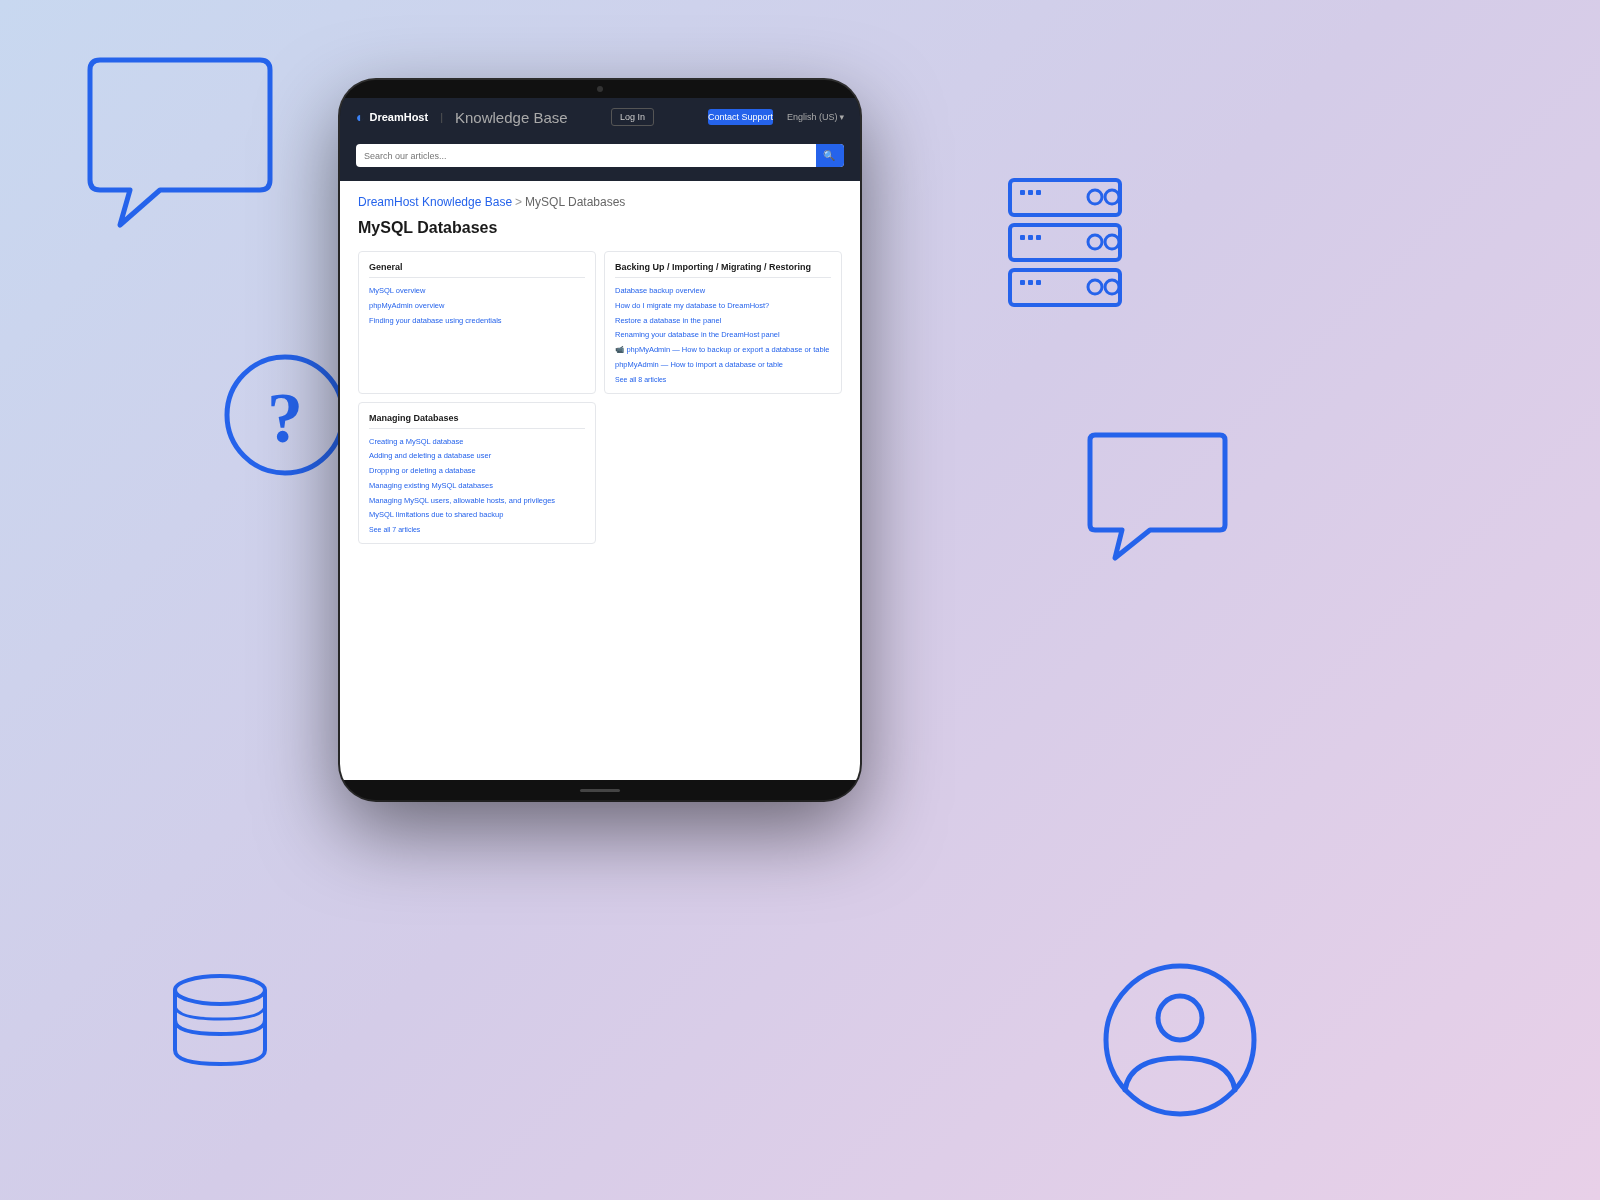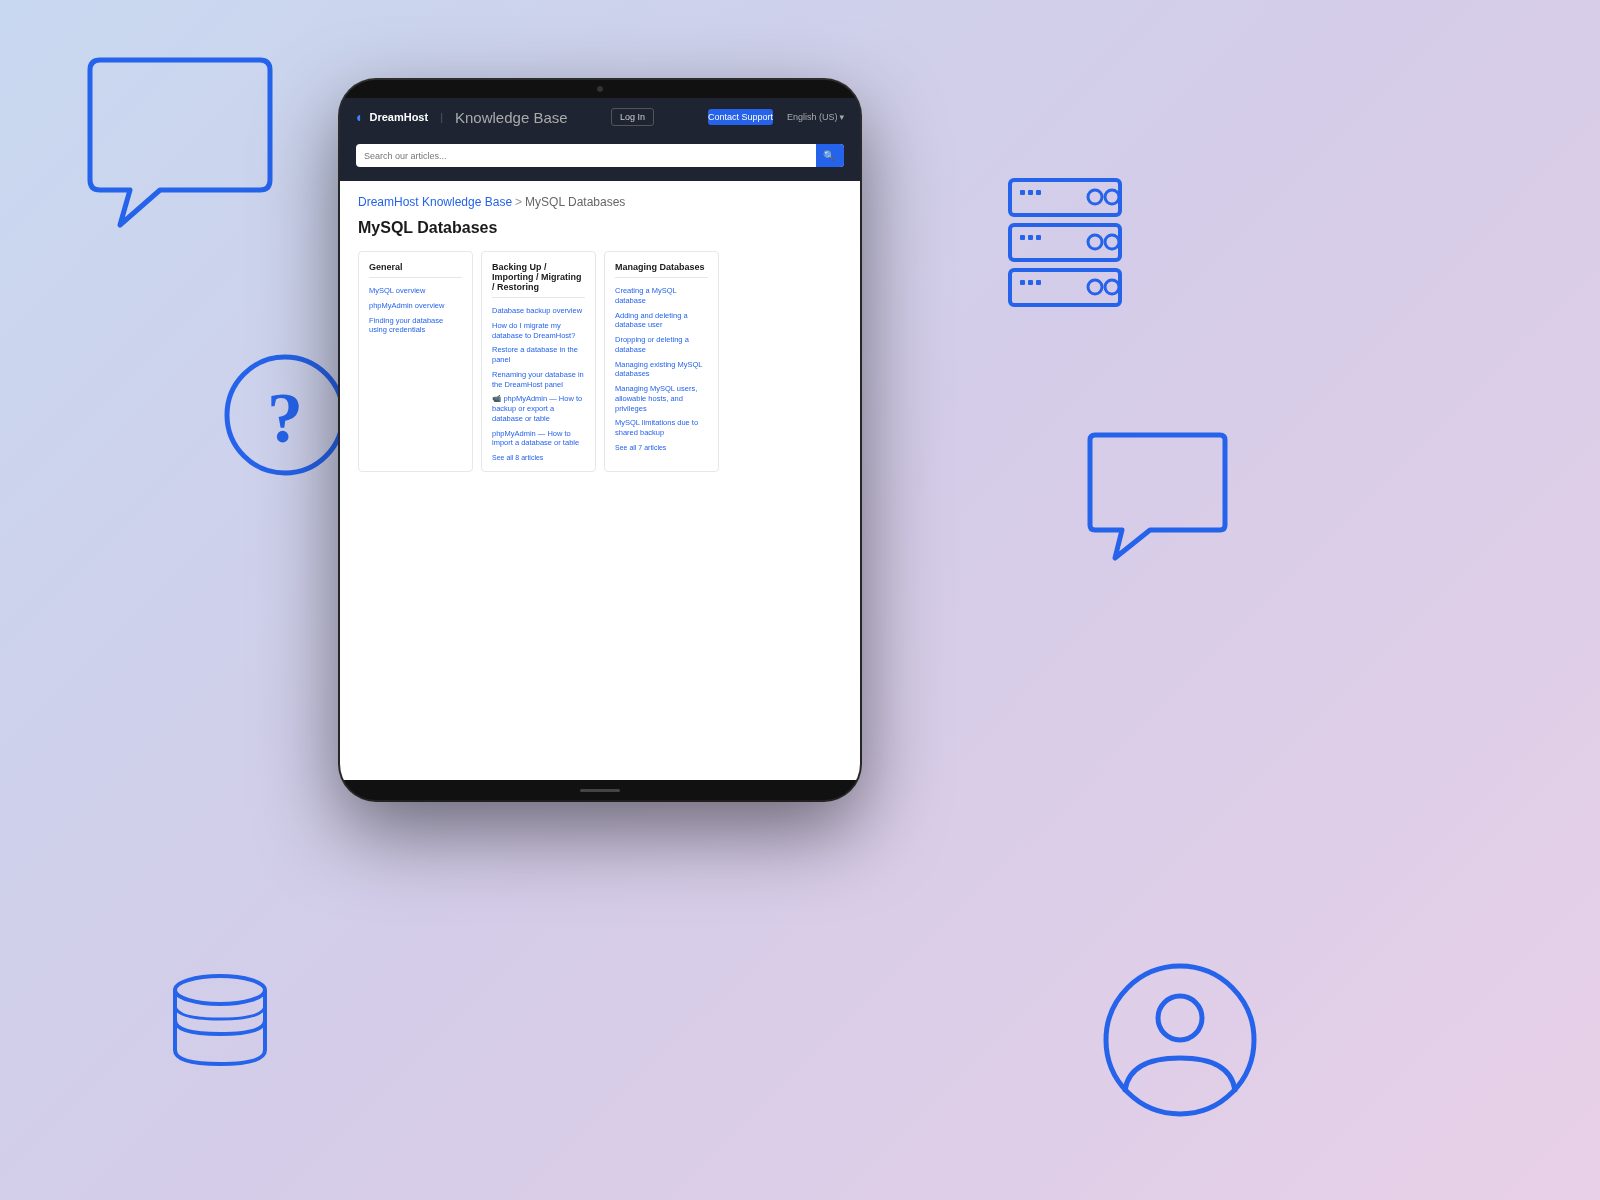--- a/index.html
+++ b/index.html
@@ -195,21 +195,21 @@
 
     .page-title {
       font-size: 16px;
       font-weight: 600;
       color: #1a1a1a;
       margin-bottom: 14px;
     }
 
     .cards-grid {
       display: grid;
-      grid-template-columns: 1fr 1fr 1fr 1fr;
+      grid-template-columns: 1fr 1fr;
       gap: 8px;
     }
 
     .card {
       border: 1px solid #e5e7eb;
       border-radius: 4px;
       padding: 10px;
     }
 
     .card-title {

